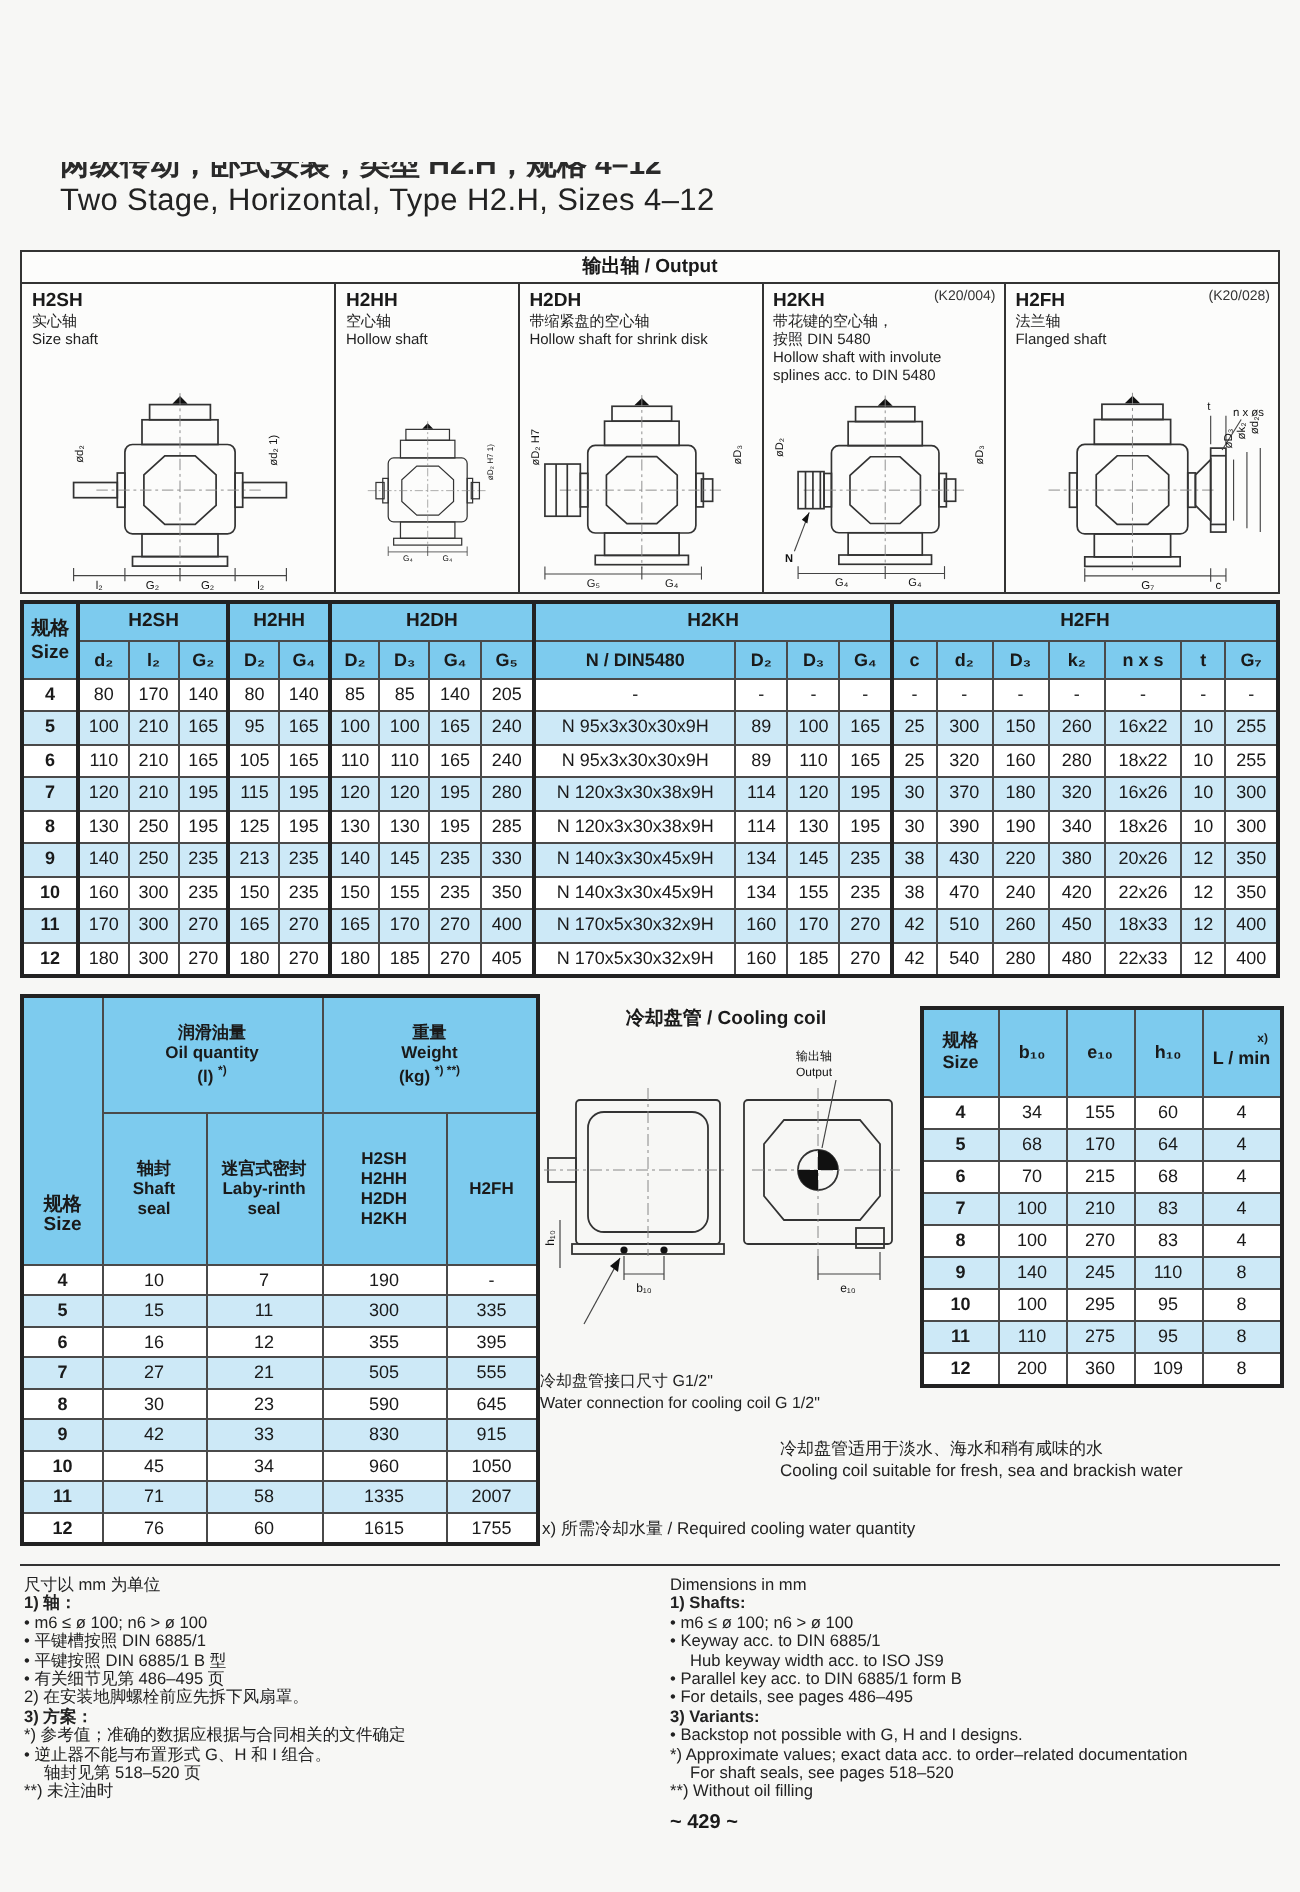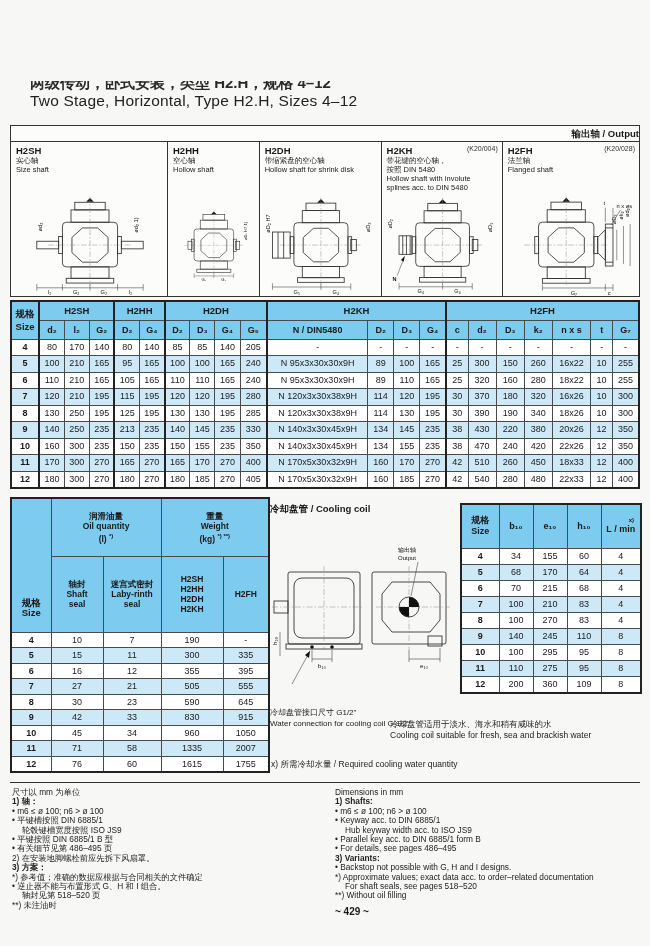--- a/index.html
+++ b/index.html
@@ -5,21 +5,21 @@
   *{margin:0;padding:0;box-sizing:border-box}
   html,body{width:650px;height:946px}
   body{background:#f2f2f0;font-family:"Liberation Sans",sans-serif;color:#1a1a1a;position:relative;overflow:hidden}
   .page{position:absolute;left:0;top:0;width:650px;height:946px;background:#f7f7f5}
   
   .title-zh{position:absolute;left:30px;top:81px;width:430px;height:11px;overflow:hidden;font-weight:bold;font-size:15px;line-height:15px;color:#2a2a2a}
   .title-zh span{display:inline-block;transform:translateY(-6px)}
   .title-en{position:absolute;left:30px;top:92px;font-size:15.5px;color:#222;letter-spacing:.2px}
   
   .output-panel{position:absolute;left:10px;top:125px;width:630px;height:172px;border:1.5px solid #333;background:#fcfcfb}
-  .output-header{height:16px;line-height:16px;text-align:right;font-size:9.5px;font-weight:bold;border-bottom:1px solid #333}
+  .output-header{height:16px;line-height:16px;text-align:center;font-size:9.5px;font-weight:bold;border-bottom:1px solid #333}
   .variants{display:flex;height:154px}
   .variant{border-right:1px solid #333;padding:3px 4px 0 5px;display:flex;flex-direction:column}
   .variant:last-child{border-right:none}
   .v-code{font-size:9.5px;font-weight:bold}
   .v-ref{float:right;font-weight:normal;font-size:7px;color:#333}
   .v-zh,.v-en{font-size:7.5px;line-height:9px;color:#222}
   .v-text{height:46px}
   .v-draw{flex:1;display:flex;align-items:flex-end;justify-content:center}
   
   table{border-collapse:collapse;table-layout:fixed;background:#fff}
@@ -37,21 +37,21 @@
   
   .oil-table{position:absolute;left:10px;top:497px;width:258px;border:2px solid #222}
   .oil-table td{height:14.5px;line-height:14.5px}
   .oil-table thead th{font-size:8.5px;line-height:10px}
   .oil-table .h1{height:58px;vertical-align:middle}
   .oil-table .h2{height:76px;vertical-align:middle}
   .oil-table .sizeh{vertical-align:bottom;padding-bottom:14px;font-size:9.5px}
   sup{font-size:6px;vertical-align:super}
   
   .cool-mid{position:absolute;left:270px;top:503px;width:186px}
-  .cool-title{font-size:9.5px;font-weight:bold;margin-bottom:28px}
+  .cool-title{text-align:center;font-size:9.5px;font-weight:bold;margin-bottom:6px}
   .cool-draw{display:flex;justify-content:center}
   .cool-caption{margin-top:12px;font-size:8px;line-height:10.5px;color:#222}
   .cool-suitable{position:absolute;left:390px;top:719px;font-size:8.5px;line-height:11px;color:#222}
   .cool-note{position:absolute;left:271px;top:759px;font-size:8.5px;color:#222}
   
   .cool-table{position:absolute;left:460px;top:503px;width:180px;border:2px solid #222}
   .cool-table thead th{height:44px;font-size:9px;line-height:11px;vertical-align:middle}
   .cool-table td{height:15px;line-height:15px}
   .supline{display:block;font-size:6px;font-weight:bold;text-align:right;padding-right:6px;line-height:7px}
   
@@ -775,21 +775,20 @@
   </div>
   <div class="cool-note">x) 所需冷却水量 / Required cooling water quantity</div>
 
   <div class="divider"></div>
 
   <div class="fncol fn-zh" id="fn-zh">
       <div class="fnline">尺寸以 mm 为单位</div>
       <div class="fnline b">1) 轴：</div>
       <div class="fnline">• m6 ≤ ø 100; n6 &gt; ø 100</div>
       <div class="fnline">• 平键槽按照 DIN 6885/1</div>
-      <div class="fnline ind">轮毂键槽宽度按照 ISO JS9</div>
       <div class="fnline">• 平键按照 DIN 6885/1 B 型</div>
       <div class="fnline">• 有关细节见第 486–495 页</div>
       <div class="fnline">2) 在安装地脚螺栓前应先拆下风扇罩。</div>
       <div class="fnline b">3) 方案：</div>
       <div class="fnline">*) 参考值；准确的数据应根据与合同相关的文件确定</div>
       <div class="fnline">• 逆止器不能与布置形式 G、H 和 I 组合。</div>
       <div class="fnline ind">轴封见第 518–520 页</div>
       <div class="fnline">**) 未注油时</div>
     </div>
   <div class="fncol fn-en" id="fn-en">

